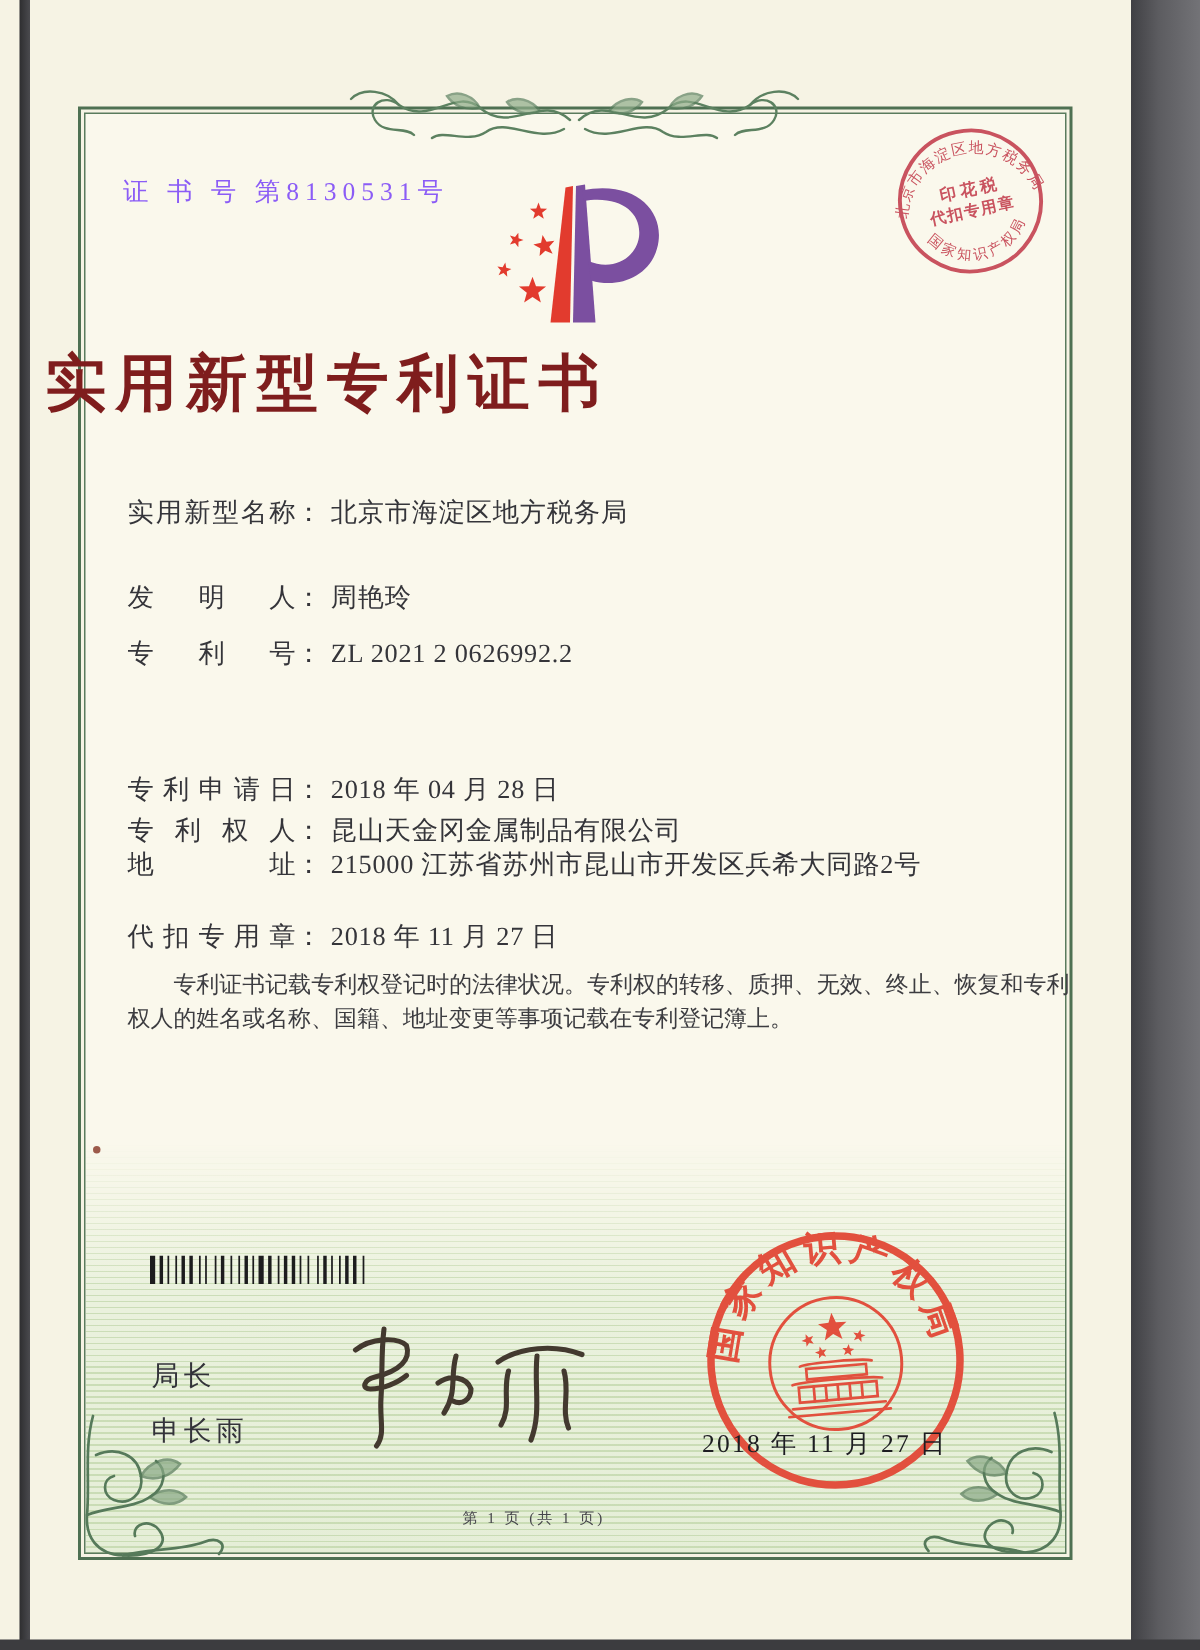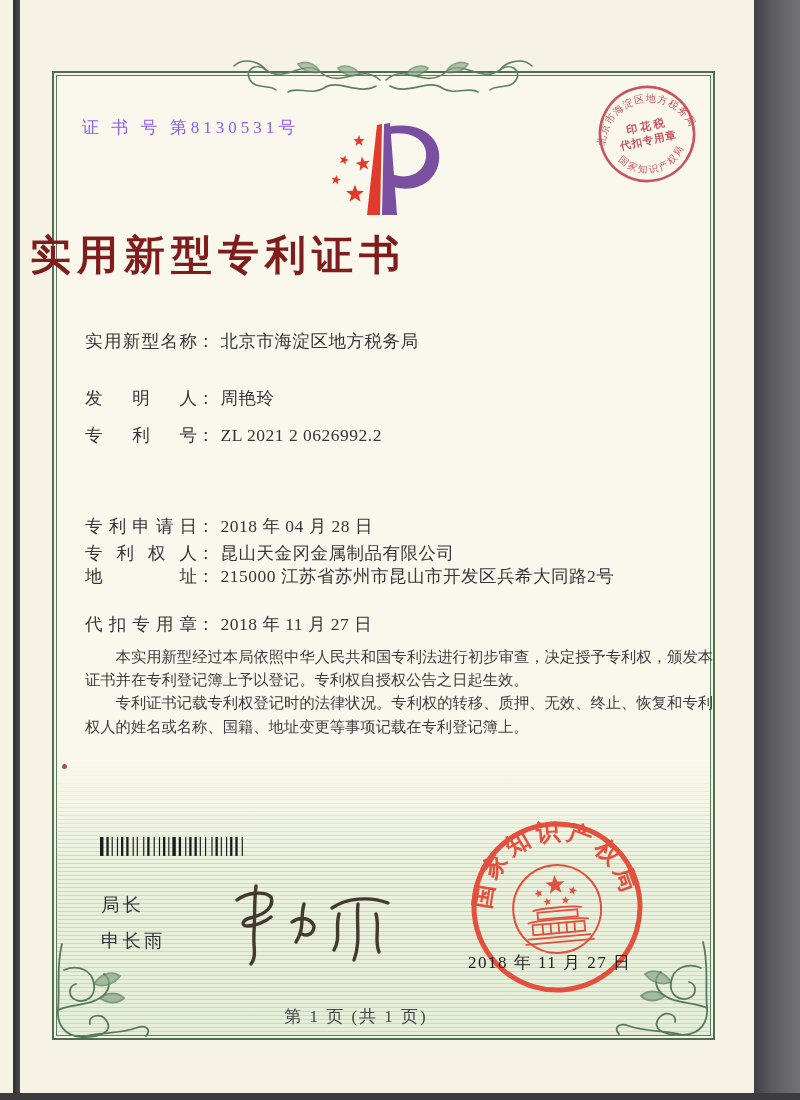--- a/index.html
+++ b/index.html
@@ -35,26 +35,26 @@
   .fcolon{display:inline-block;margin-right:6px;}
   .fval{letter-spacing:.5px;}
   .grant-right{position:absolute;left:345px;top:0;white-space:nowrap;}
   .grant-right .flabel{width:96px;}
   .body-text{left:85px;top:645px;width:628px;z-index:4;font-size:15.3px;line-height:23.2px;
       color:#3c3c40;text-align:justify;text-justify:inter-ideograph;}
   .body-text p{margin:0;text-indent:2em;}
   .dot{left:62px;top:764px;width:5px;height:5px;border-radius:50%;background:#9c5a4a;z-index:4;}
   .barcode{left:100px;top:837px;z-index:5;}
   .signatory{left:101px;top:892px;z-index:5;font-size:18.5px;color:#33333a;letter-spacing:3px;}
-  .signatory div{margin-bottom:11px;}
+  .signatory div{margin-bottom:11px;margin-top:12px;}
   .signature{left:220px;top:876px;z-index:5;}
   .seal{left:462px;top:812px;z-index:5;transform:rotate(-5deg);}
   .seal-date{left:468px;top:951px;z-index:6;font-size:17px;color:#1d1d22;letter-spacing:1.5px;
       white-space:nowrap;}
-  .footer{left:251px;top:1005px;width:210px;text-align:center;font-size:17px;color:#45454a;
+  .footer{left:251px;top:1005px;width:210px;text-align:center;font-size:10px;color:#45454a;
       letter-spacing:2px;z-index:4;}
   .tax-stamp{left:585px;top:72px;z-index:4;transform:rotate(-12deg);}
   .logo{left:328px;top:120px;z-index:4;}
 </style>
 </head>
 <body>
 
 <div class="abs scan-left-strip"></div>
 <div class="abs scan-right-band"></div>
 <div class="abs scan-bottom-strip"></div>
@@ -148,21 +148,20 @@
   </div>
   <div class="frow" style="top:235px;">
     <span class="flabel">地址</span><span class="fcolon">：</span><span class="fval">215000  江苏省苏州市昆山市开发区兵希大同路2号</span>
   </div>
   <div class="frow" style="top:283px;width:626px;">
     <span class="flabel">代扣专用章</span><span class="fcolon">：</span><span class="fval">2018 年 11 月 27 日</span>
   </div>
 </div>
 
 <div class="abs body-text">
-  <p>本实用新型经过本局依照中华人民共和国专利法进行初步审查，决定授予专利权，颁发本证书并在专利登记簿上予以登记。专利权自授权公告之日起生效。</p>
   <p>专利证书记载专利权登记时的法律状况。专利权的转移、质押、无效、终止、恢复和专利权人的姓名或名称、国籍、地址变更等事项记载在专利登记簿上。</p>
 </div>
 <div class="abs dot"></div>
 
 <svg class="abs barcode" width="196" height="19" viewBox="0 0 196 19">
   <g id="barcode-bars" fill="#1c1c1e">
       <rect x="0.00" y="0" width="3.45" height="19"></rect>
       <rect x="6.40" y="0" width="2.30" height="19"></rect>
       <rect x="11.65" y="0" width="1.15" height="19"></rect>
       <rect x="16.90" y="0" width="1.15" height="19"></rect>

